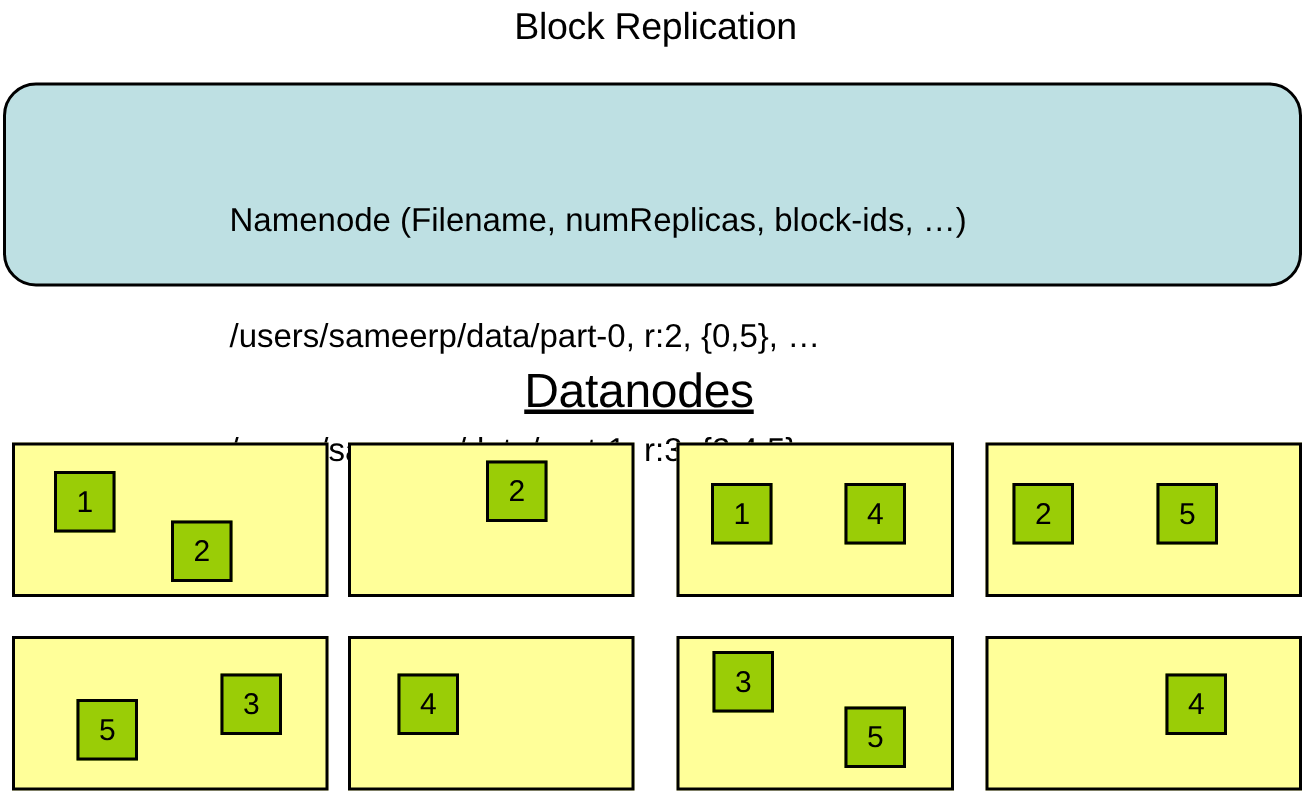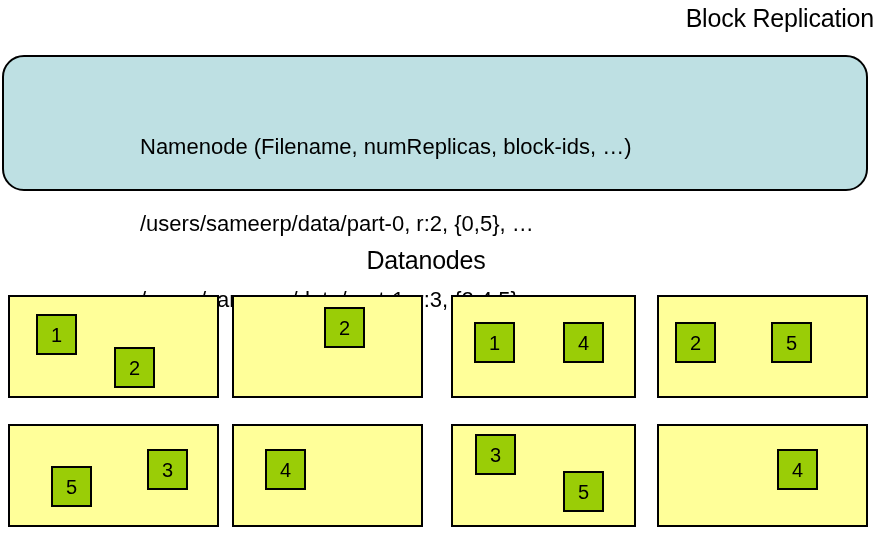--- a/index.html
+++ b/index.html
@@ -21,21 +21,21 @@
     left: 0; top: 0;
     width: 874px;
     height: 536px;
   }
   
   .diagram-title {
     position: absolute;
     left: 0;
     top: 3px;
     width: 874px;
-    text-align: right;
+    text-align: center;
     font-size: 25px;
     line-height: 30px;
     letter-spacing: -0.2px;
     color: #000000;
     white-space: pre;
   }
   
   .namenode-panel {
     position: absolute;
     left: 2px;
@@ -52,33 +52,35 @@
     left: 136px;
     top: 26px;
     font-size: 22px;
     line-height: 25.5px;
     color: #000000;
     white-space: pre;
   }
   .namenode-line {
     display: block;
     white-space: pre;
+    margin-left: 13px;
   }
   
   .datanodes-title {
     position: absolute;
     left: 0;
     top: 245px;
     width: 852px;
     text-align: center;
-    font-size: 25px;
+    font-size: 32px;
     line-height: 30px;
     letter-spacing: -0.2px;
     color: #000000;
     white-space: pre;
+    text-decoration: underline;
   }
   
   .datanode-grid {
     position: absolute;
     left: 0;
     top: 0;
     width: 874px;
     height: 536px;
   }
   .datanode-box {

